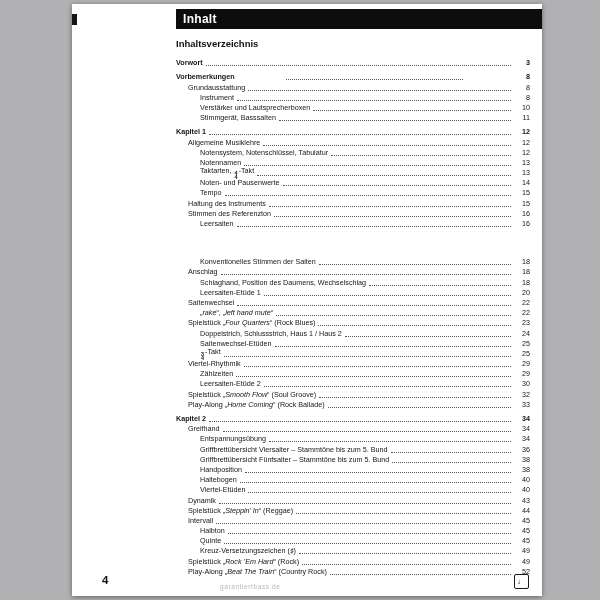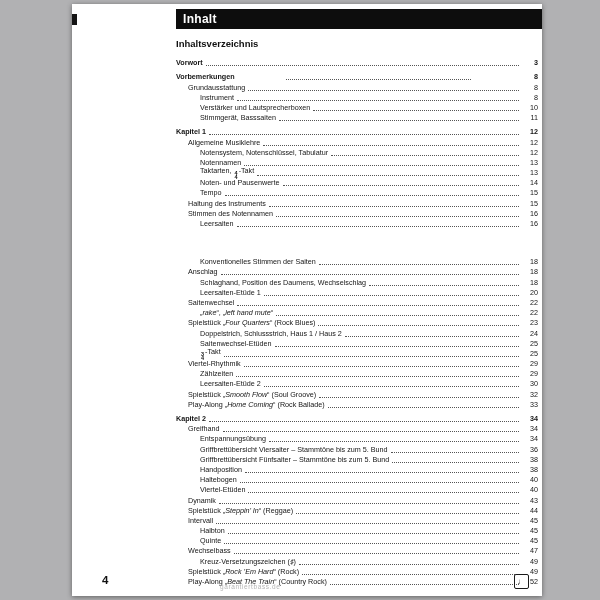--- a/index.html
+++ b/index.html
@@ -20,21 +20,21 @@
   }
   .header-bar {
     position:absolute; left:104px; right:0; top:5px; height:20px;
     background:#0d0d0d; color:#ffffff;
     display:flex; align-items:center;
   }
   .header-bar .label {
     font-weight:bold; font-size:12px; padding-left:7px; letter-spacing:0.3px;
   }
   .content {
-    position:absolute; left:104px; right:4px; top:34px;
+    position:absolute; left:104px; right:12px; top:34px;
   }
   .toc-title {
     font-weight:bold; font-size:9.5px; line-height:12px; margin-bottom:8px; color:#111;
   }
   .toc-row {
     display:flex; align-items:flex-end;
     font-size:7.2px; line-height:10px; height:10.2px; color:#151515;
     white-space:nowrap;
   }
   .toc-row.gap { margin-top:4px; }
@@ -150,21 +150,21 @@
           <span class="toc-label"><span>Tempo</span></span>
           <span class="leader"></span>
           <span class="toc-page">15</span>
         </div>
         <div class="toc-row" style="padding-left: 12px;">
           <span class="toc-label"><span>Haltung des Instruments</span></span>
           <span class="leader"></span>
           <span class="toc-page">15</span>
         </div>
         <div class="toc-row" style="padding-left: 12px;">
-          <span class="toc-label"><span>Stimmen des Notennamen</span></span>
+          <span class="toc-label"><span>Stimmen des Referenzton</span></span>
           <span class="leader"></span>
           <span class="toc-page">16</span>
         </div>
         <div class="toc-row" style="padding-left: 24px;">
           <span class="toc-label"><span>Leersaiten</span></span>
           <span class="leader"></span>
           <span class="toc-page">16</span>
         </div>
         <div class="toc-row" style="padding-left: 24px; margin-top: 28px;">
           <span class="toc-label"><span>Konventionelles Stimmen der Saiten</span></span>
@@ -301,25 +301,20 @@
         </div>
         <div class="toc-row" style="padding-left: 24px;">
           <span class="toc-label"><span>Halbton</span></span>
           <span class="leader"></span>
           <span class="toc-page">45</span>
         </div>
         <div class="toc-row" style="padding-left: 24px;">
           <span class="toc-label"><span>Quinte</span></span>
           <span class="leader"></span>
           <span class="toc-page">45</span>
-        </div>
-        <div class="toc-row" style="padding-left: 12px;">
-          <span class="toc-label"><span>Wechselbass</span></span>
-          <span class="leader"></span>
-          <span class="toc-page">47</span>
         </div>
         <div class="toc-row" style="padding-left: 24px;">
           <span class="toc-label"><span>Kreuz-Versetzungszeichen (♯)</span></span>
           <span class="leader"></span>
           <span class="toc-page">49</span>
         </div>
         <div class="toc-row" style="padding-left: 12px;">
           <span class="toc-label"><span>Spielstück „</span><span class="it">Rock ’Em Hard</span><span>“ (Rock)</span></span>
           <span class="leader"></span>
           <span class="toc-page">49</span>

